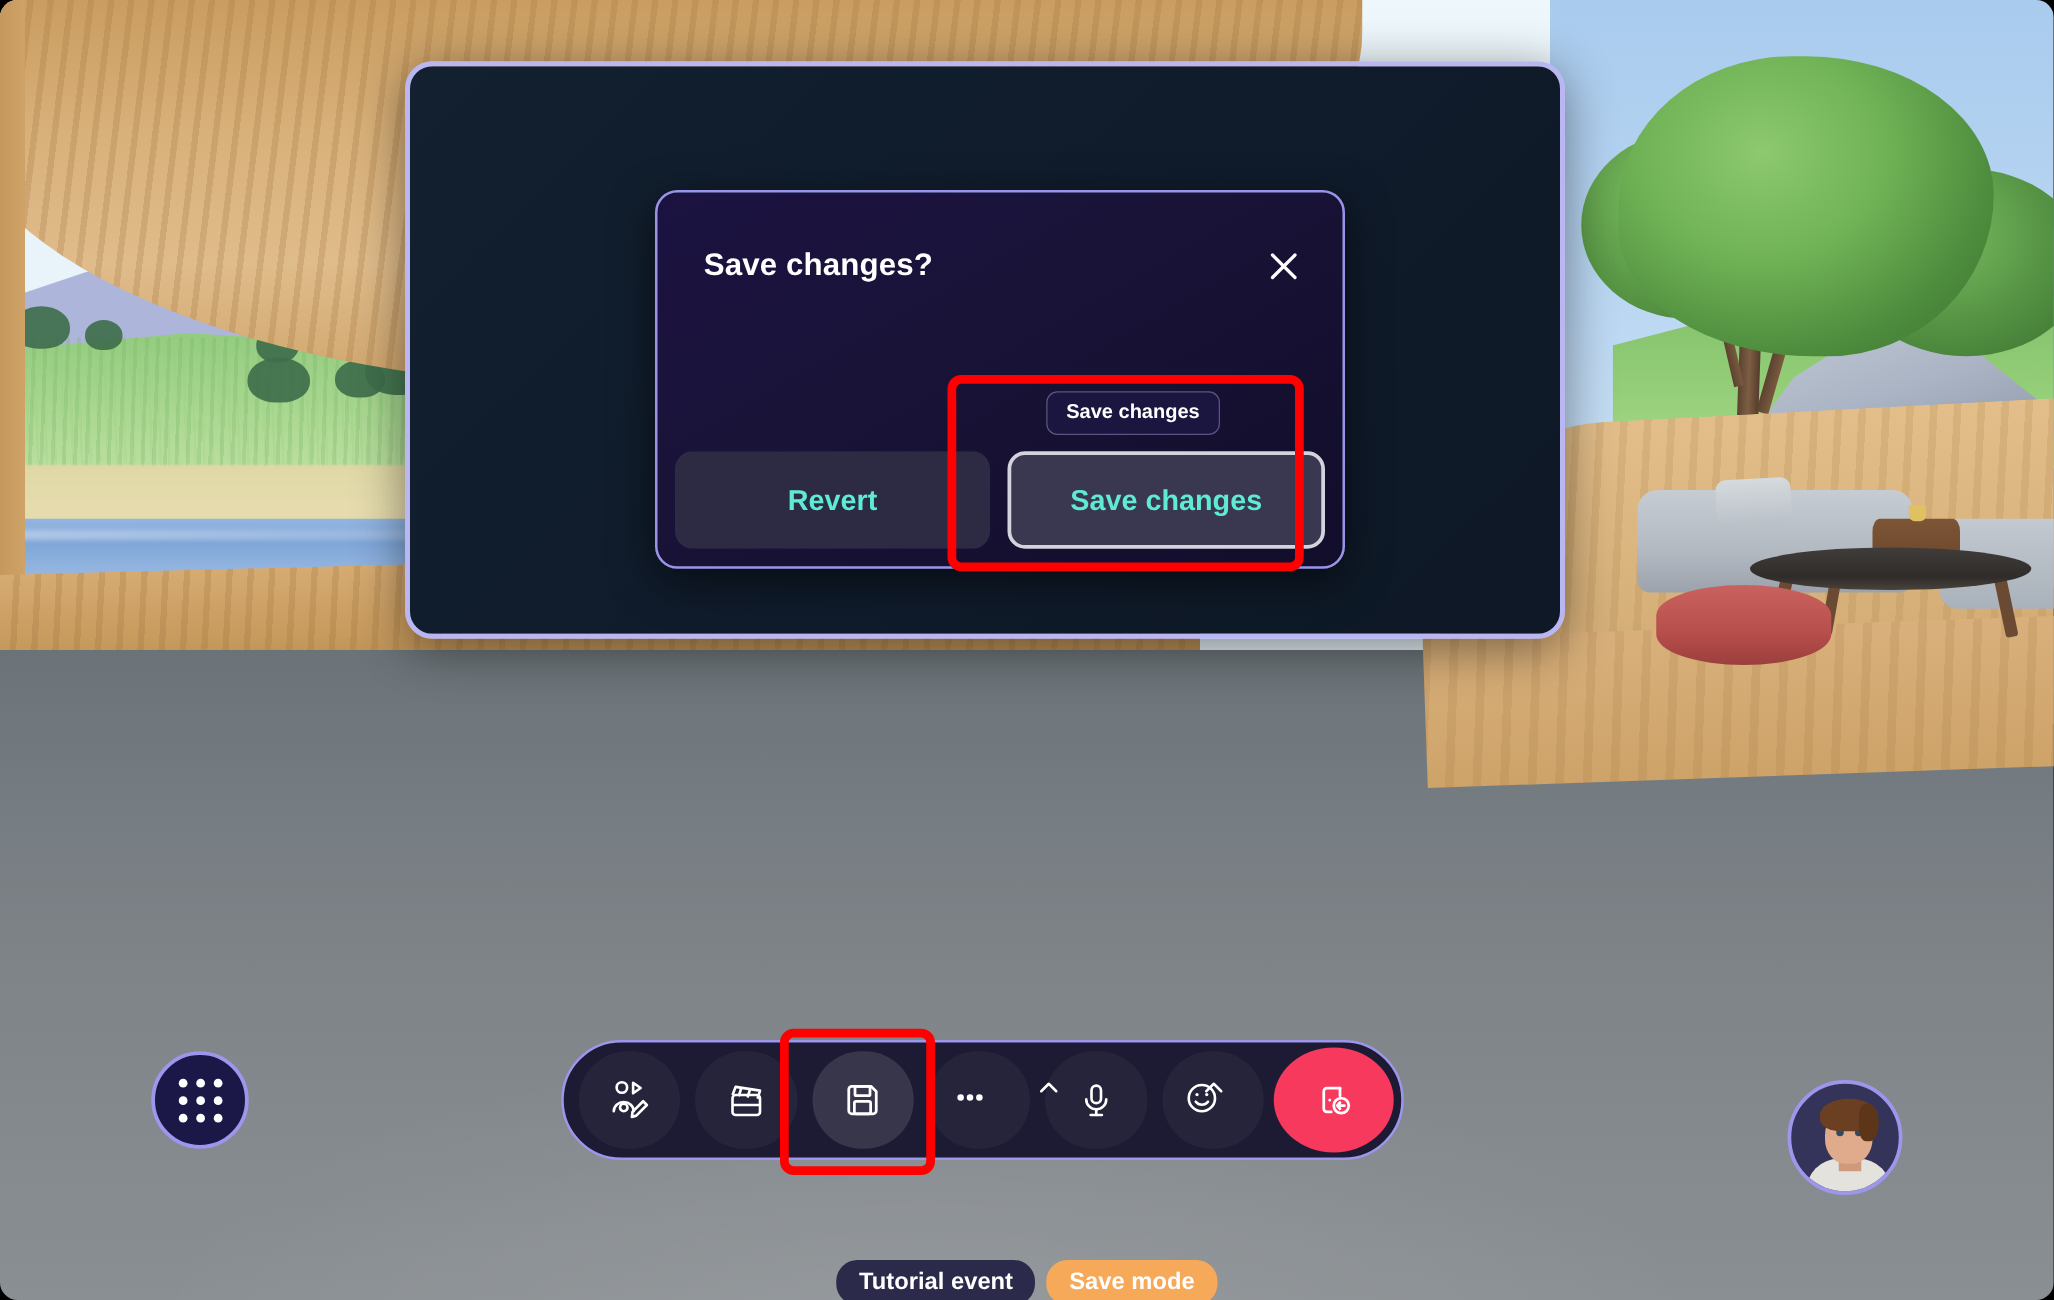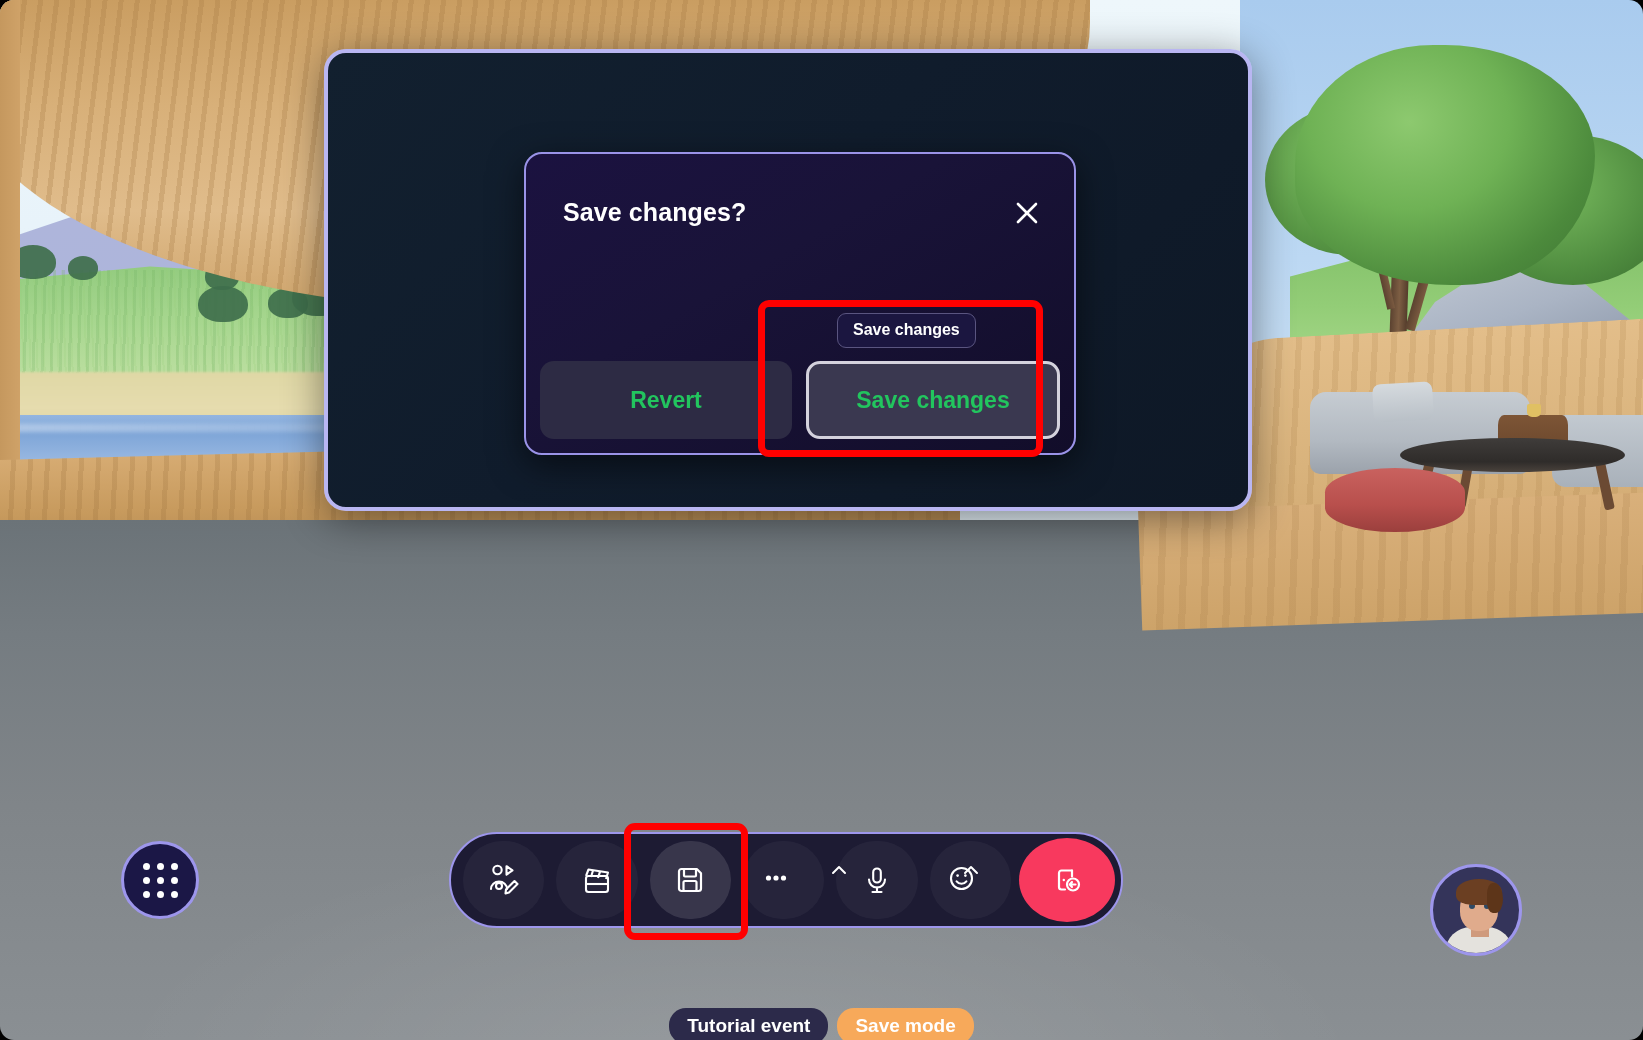--- a/index.html
+++ b/index.html
@@ -233,21 +233,21 @@
   }
   .dlg-actions {
     position: absolute; left: 14px; right: 14px; bottom: 14px;
     display: flex; gap: 14px;
   }
   .btn {
     flex: 1 1 0;
     height: 78px;
     border-radius: 14px;
     display: flex; align-items: center; justify-content: center;
-    font-size: 23px; font-weight: bold; color: #22c55e;
+    font-size: 23px; font-weight: bold; color: #5eead4;
     background: #2d2b44;
     border: 2px solid transparent;
     cursor: pointer;
   }
   .btn.focused {
     background: #3a3850;
     border: 3px solid #d4d2dd;
   }
 
   

